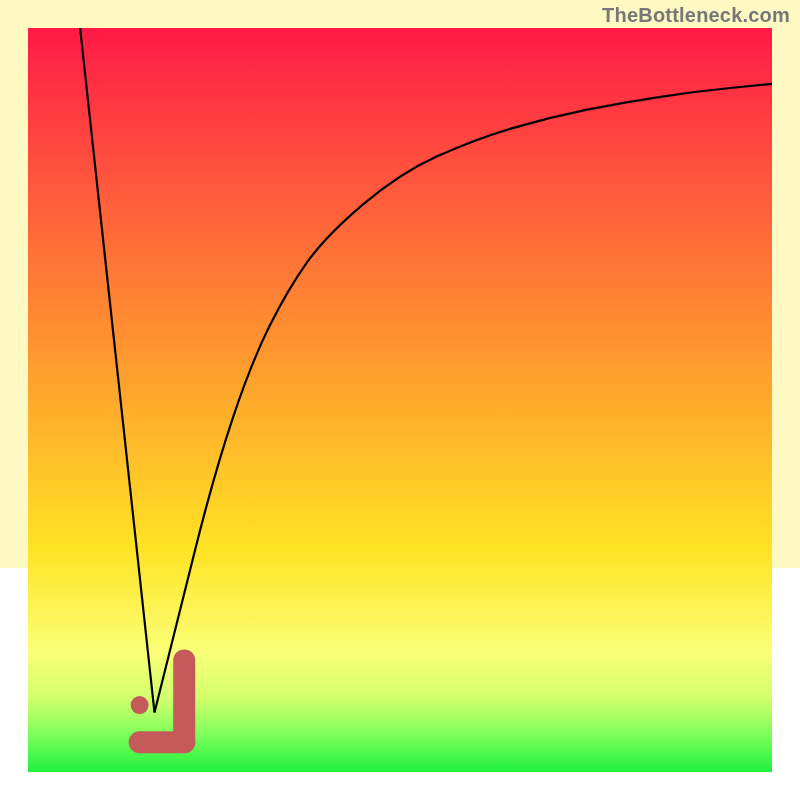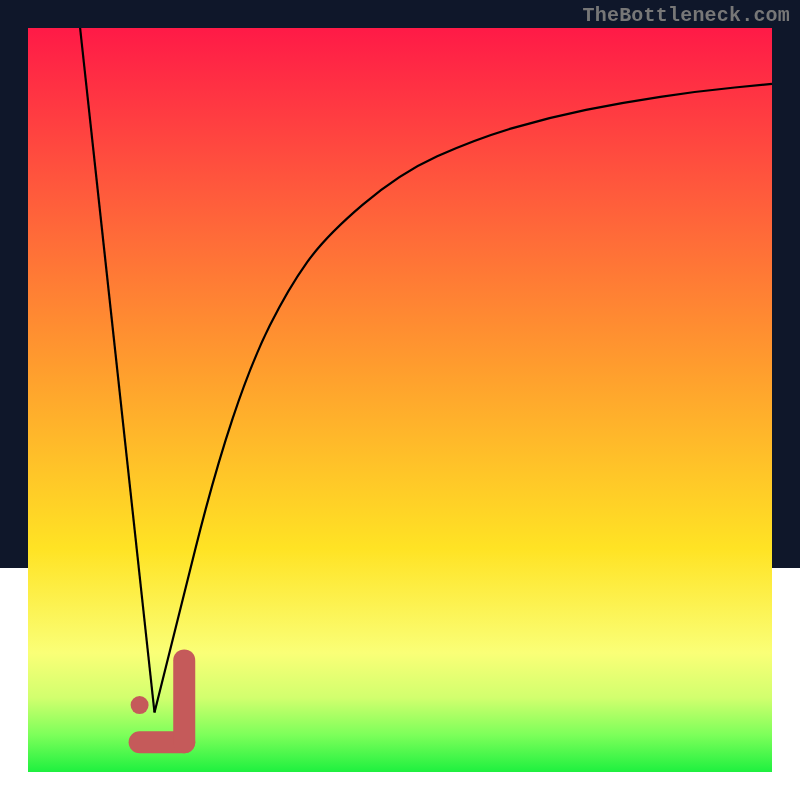--- a/index.html
+++ b/index.html
@@ -7,22 +7,21 @@
     padding: 0;
     width: 800px;
     height: 800px;
     overflow: hidden;
     font-family: Arial, Helvetica, sans-serif;
   }
   .frame {
     position: relative;
     width: 800px;
     height: 568px;
-    background: #0f172a;
-    font-family: Liberation Mono, monospace;
+    background: #fef9c3;
   }
   .plot-area {
     position: absolute;
     left: 28px;
     top: 28px;
     width: 744px;
     height: 744px;
     background: linear-gradient(to bottom,
       #ff1a47 0%,
       #ff5a3c 22%,

